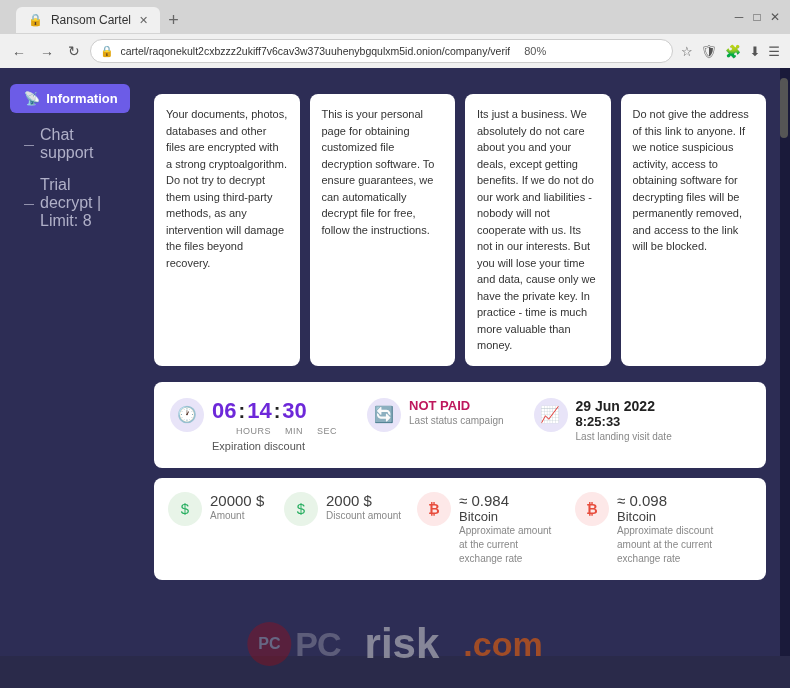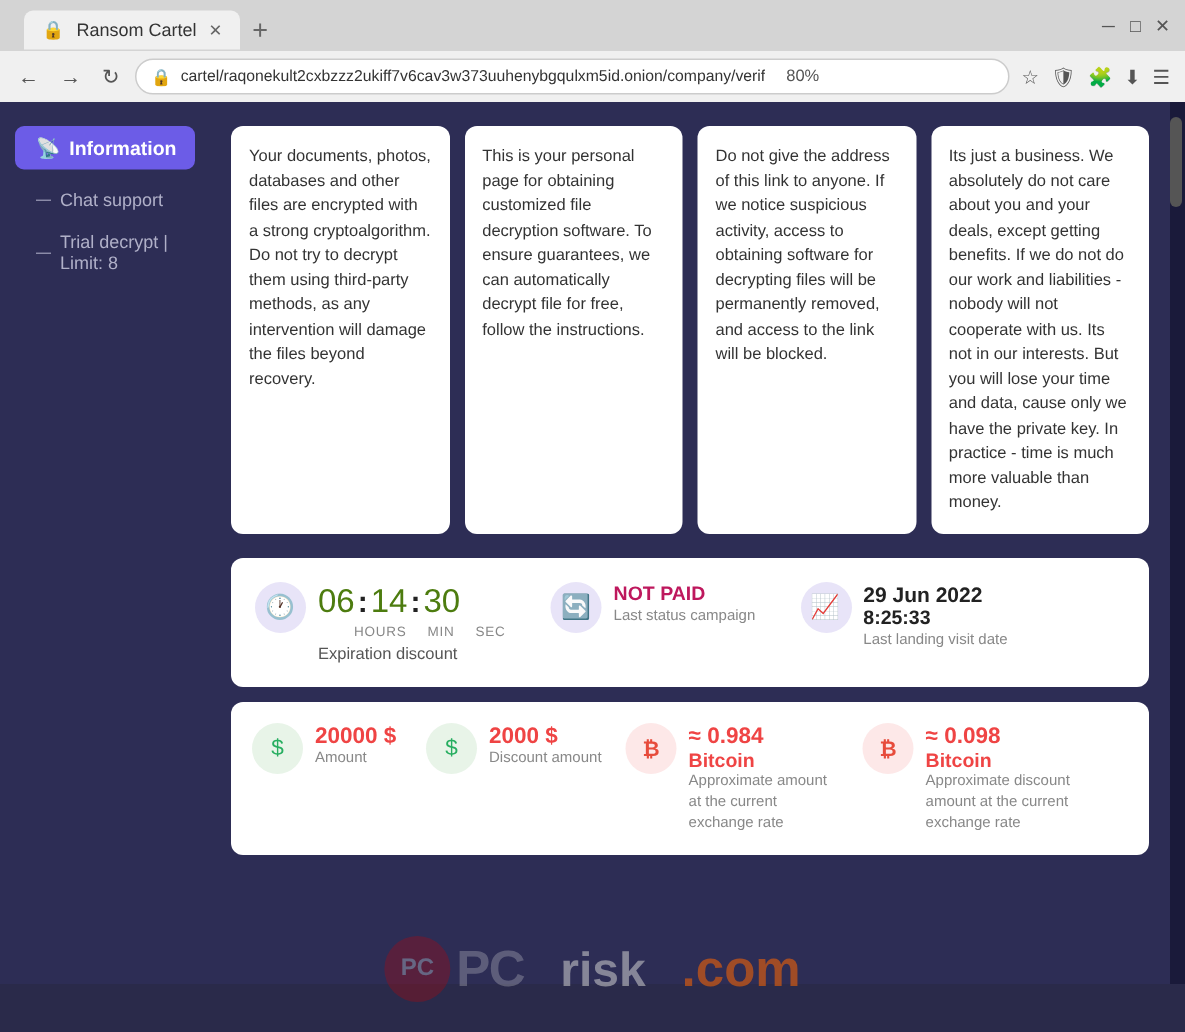--- a/index.html
+++ b/index.html
@@ -17,57 +17,57 @@
 
     .address-bar { background: #f0f0f0; display: flex; align-items: center; padding: 4px 8px; height: 34px; gap: 6px; }
     .nav-btn { background: transparent; border: none; color: #555; cursor: pointer; font-size: 14px; padding: 2px 4px; }
     .address-input { flex: 1; background: white; border: 1px solid #ccc; border-radius: 12px; padding: 2px 10px; font-size: 11px; color: #333; height: 24px; display: flex; align-items: center; gap: 6px; }
     .address-text { font-size: 10.5px; color: #333; white-space: nowrap; overflow: hidden; }
     .zoom-badge { background: transparent; border: none; color: #555; font-size: 11px; padding: 1px 4px; cursor: pointer; }
     .toolbar-icons { display: flex; gap: 4px; }
     .toolbar-icon { background: transparent; border: none; color: #555; cursor: pointer; font-size: 13px; padding: 2px; }
     .sidebar { background: #2d2d55; width: 140px; min-width: 140px; padding: 16px 10px; }
     .sidebar-item-info { background: #6c5ce7; border-radius: 6px; padding: 7px 14px; color: white; font-size: 13px; font-weight: 600; display: flex; align-items: center; gap: 6px; margin-bottom: 8px; cursor: pointer; }
-    .sidebar-item { color: #b0b0c8; font-size: 12px; padding: 5px 14px; cursor: pointer; display: flex; align-items: center; gap: 4px; }
+    .sidebar-item { color: #b0b0c8; font-size: 16px; padding: 5px 14px; cursor: pointer; display: flex; align-items: center; gap: 4px; }
     .sidebar-item::before { content: '—'; font-size: 10px; margin-right: 2px; }
 
-    .main-area { flex: 1; padding: 16px 14px; overflow-y: auto; }
+    .main-area { flex: 1; padding: 26px 14px; overflow-y: auto; }
 
     
     .cards-row { display: flex; gap: 10px; margin-bottom: 16px; }
     .card { background: white; border-radius: 8px; padding: 12px; flex: 1; font-size: 11px; color: #333; line-height: 1.5; min-height: 160px; }
 
     
     .status-section { background: white; border-radius: 8px; padding: 16px; margin-bottom: 12px; }
     .status-row { display: flex; align-items: flex-start; gap: 20px; flex-wrap: wrap; }
     .status-item { display: flex; align-items: flex-start; gap: 8px; }
     .status-icon { width: 34px; height: 34px; border-radius: 50%; display: flex; align-items: center; justify-content: center; font-size: 16px; flex-shrink: 0; }
     .icon-clock { background: #e8e4f8; color: #6c5ce7; }
     .icon-refresh { background: #e8e4f8; color: #6c5ce7; }
     .icon-calendar { background: #e8e4f8; color: #6c5ce7; }
 
     .timer-display { display: flex; align-items: baseline; gap: 2px; }
-    .timer-num { font-size: 22px; font-weight: 400; color: #4d7c0f; }
+    .timer-num { font-size: 22px; font-weight: 700; color: #6d28d9; }
     .timer-sep { font-size: 20px; font-weight: 700; color: #222; }
     .timer-labels { display: flex; gap: 14px; font-size: 9px; color: #888; margin-top: 2px; letter-spacing: 0.5px; margin-left: 24px; }
     .expiry-label { font-size: 11px; color: #555; margin-top: 4px; }
 
     .not-paid { color: #be185d; font-weight: 700; font-size: 13px; }
     .status-sub { font-size: 10px; color: #888; margin-top: 2px; }
 
     .date-val { font-size: 14px; font-weight: 700; color: #222; }
 
     
     .amounts-section { background: white; border-radius: 8px; padding: 14px; }
     .amounts-row { display: flex; gap: 16px; flex-wrap: wrap; align-items: flex-start; }
     .amount-item { display: flex; align-items: flex-start; gap: 8px; min-width: 100px; }
     .amount-icon { width: 34px; height: 34px; border-radius: 50%; display: flex; align-items: center; justify-content: center; font-size: 15px; flex-shrink: 0; }
     .icon-dollar { background: #e8f4e8; color: #27ae60; }
     .icon-bitcoin { background: #fde8e8; color: #e74c3c; }
-    .amount-val { font-size: 15px; font-weight: 700; color: #ef4444; }
+    .amount-val { font-size: 15px; font-weight: 400; color: #404040; }
     .amount-sub { font-size: 10px; color: #888; line-height: 1.4; }
     .scroll-thumb { width: 8px; height: 60px; background: #555; border-radius: 4px; position: absolute; top: 10px; }
 
     
     .watermark { position: fixed; bottom: 20px; left: 50%; transform: translateX(-50%); display: flex; align-items: center; gap: 24px; opacity: 0.55; pointer-events: none; z-index: 100; }
   </style>
 </head>
 <body>
 
 <div style="position:relative; width:790px; height:688px; overflow:hidden;">
@@ -129,24 +129,24 @@
     <div class="main-area">
 
       <div class="cards-row">
         <div class="card">
           <span>Your documents, photos, databases and other files are encrypted with a strong cryptoalgorithm. Do not try to decrypt them using third-party methods, as any intervention will damage the files beyond recovery.</span>
         </div>
         <div class="card">
           <span>This is your personal page for obtaining customized file decryption software. To ensure guarantees, we can automatically decrypt file for free, follow the instructions.</span>
         </div>
         <div class="card">
+          <span>Its just a business. We absolutely do not care about you and your deals, except getting benefits. If we do not do our work and liabilities - nobody will not cooperate with us. Its not in our interests. But you will lose your time and data, cause only we have the private key. In practice - time is much more valuable than money.</span>
+        </div>
+        <div class="card">
           <span>Do not give the address of this link to anyone. If we notice suspicious activity, access to obtaining software for decrypting files will be permanently removed, and access to the link will be blocked.</span>
-        </div>
-        <div class="card">
-          <span>Its just a business. We absolutely do not care about you and your deals, except getting benefits. If we do not do our work and liabilities - nobody will not cooperate with us. Its not in our interests. But you will lose your time and data, cause only we have the private key. In practice - time is much more valuable than money.</span>
         </div>
       </div>
 
       <div class="status-section" style="margin-bottom:10px;">
         <div class="status-row">
 
           <div class="status-item">
             <div class="status-icon icon-clock">🕐</div>
             <div>
               <div class="timer-display">
@@ -229,17 +229,17 @@
     </div>
   </div>
 
   <div class="watermark">
     <div style="display:flex; align-items:center; gap:4px; opacity:0.5;">
       <div style="width:44px; height:44px; background:#cc0000; border-radius:50%; display:flex; align-items:center; justify-content:center; color:white; font-size:16px; font-weight:900;">
         <span>PC</span>
       </div>
       <span style="font-size:34px; font-weight:900; color:#e0e0e0; letter-spacing:-1px;">PC</span>
     </div>
-    <span style="font-size:32px; font-weight:900; color:#d0d0d0;">risk</span>
+    <span style="font-size:42px; font-weight:900; color:#d0d0d0;">risk</span>
     <span style="font-size:34px; font-weight:900; color:#ff6600;">.com</span>
   </div>
 
 </div>
 
 </body></html>

